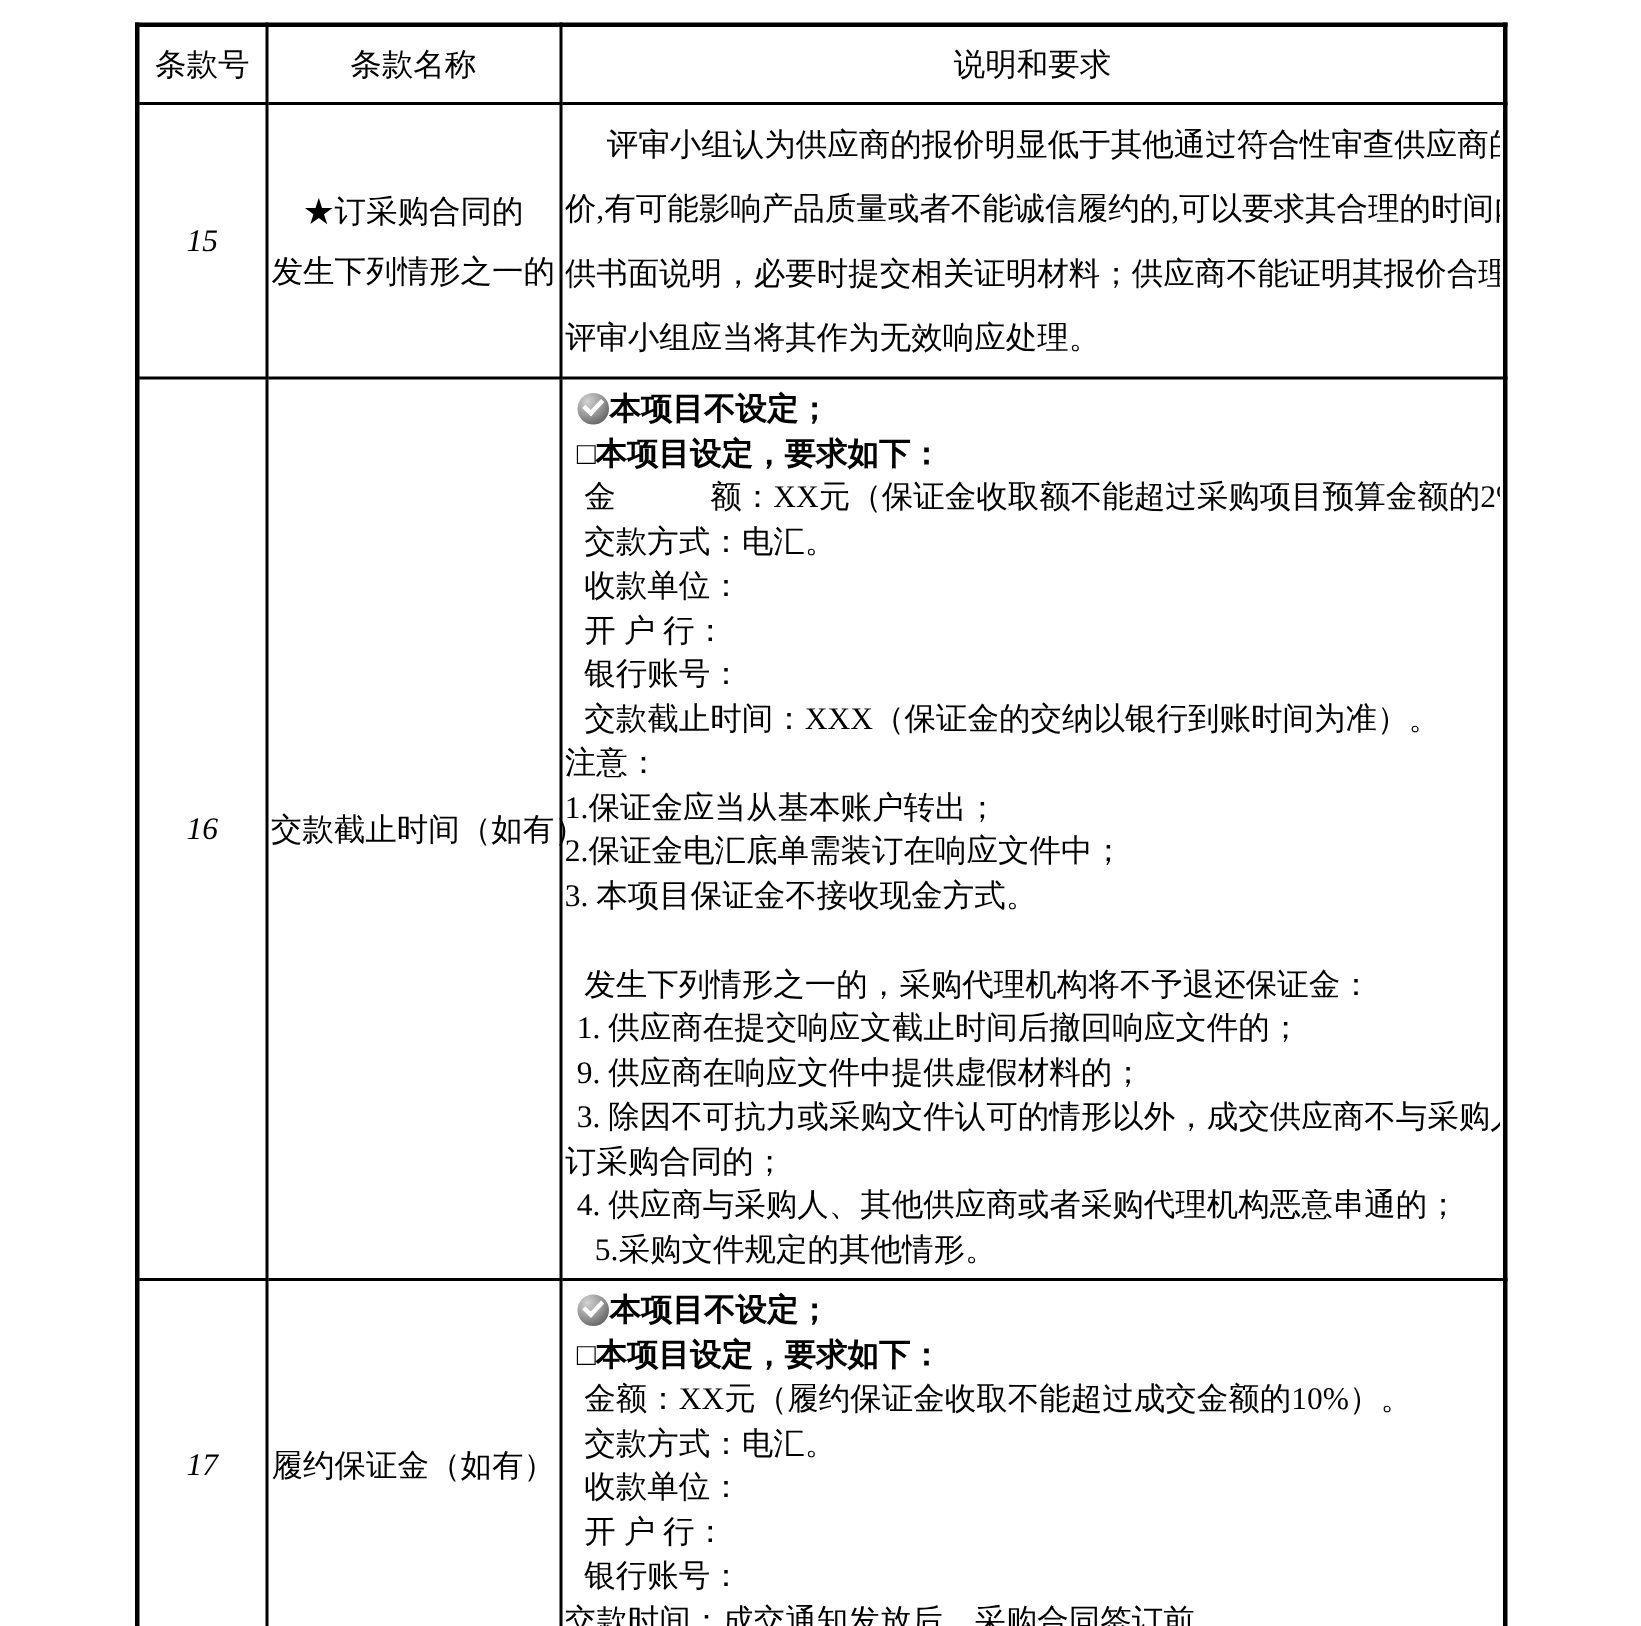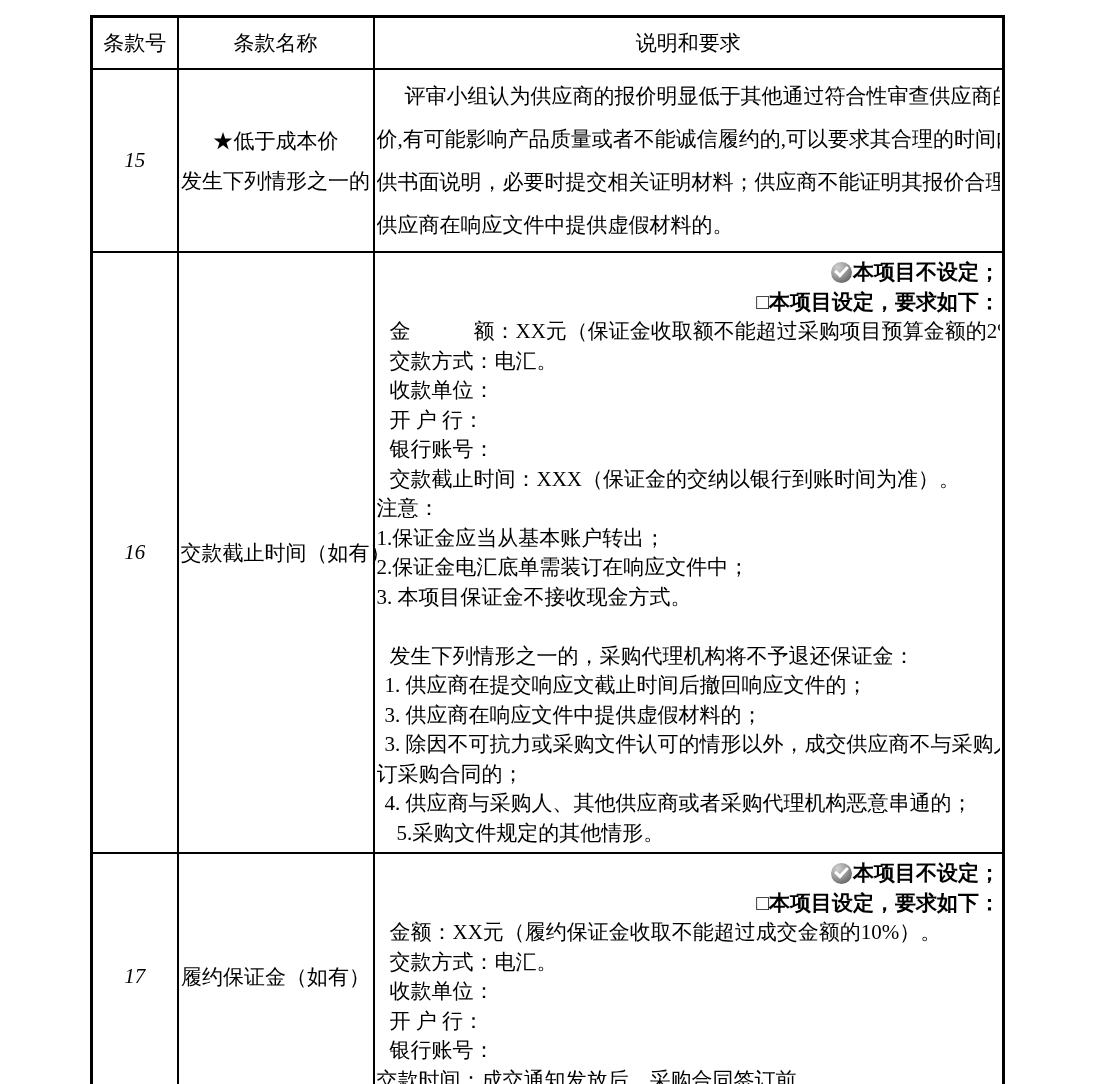--- a/index.html
+++ b/index.html
@@ -49,21 +49,21 @@
     font-size: 21px;
   }
   td.c3 .line {
     line-height: 29.5px;
     height: 29.5px;
     white-space: pre;
     overflow: hidden;
   }
   tr.loose td.c3 .line { line-height: 43px; height: 43px; }
 
-  .b { font-weight: bold; text-align: right; }
+  .b { font-weight: bold; }
   .i1 { padding-left: 8px; }
   .i2 { padding-left: 13px; }
   .i3 { padding-left: 20px; }
   .i4 { padding-left: 28px; }
 
   .check-icon {
     display: inline-block;
     width: 21px; height: 21px;
     border-radius: 50%;
     background: radial-gradient(circle at 32% 26%, #d2d2d2 0%, #9a9a9a 45%, #5c5c5c 85%, #4f4f4f 100%);
@@ -95,28 +95,28 @@
       <tr>
         <th>条款号</th>
         <th>条款名称</th>
         <th>说明和要求</th>
       </tr>
     </thead>
     <tbody>
         <tr class="loose">
           <td class="c1">15</td>
           <td class="c2">
-            <div class="nline">★低于成本价</div>
+            <div class="nline">★订采购合同的</div>
             <div class="nline">发生下列情形之一的</div>
           </td>
           <td class="c3">
             <div class="line i4"><span>评审小组认为供应商的报价明显低于其他通过符合性审查供应商的报</span></div>
             <div class="line"><span>价,有可能影响产品质量或者不能诚信履约的,可以要求其合理的时间内提</span></div>
             <div class="line"><span>供书面说明，必要时提交相关证明材料；供应商不能证明其报价合理性的,</span></div>
-            <div class="line"><span>供应商在响应文件中提供虚假材料的。</span></div>
+            <div class="line"><span>评审小组应当将其作为无效响应处理。</span></div>
           </td>
         </tr>
         <tr>
           <td class="c1">16</td>
           <td class="c2">
             <div class="nline">交款截止时间（如有）</div>
           </td>
           <td class="c3">
             <div class="line i1 b"><span class="check-icon"></span><span>本项目不设定；</span></div>
             <div class="line i1 b"><span>□本项目设定，要求如下：</span></div>
@@ -126,21 +126,21 @@
             <div class="line i2"><span>开 户 行：</span></div>
             <div class="line i2"><span>银行账号：</span></div>
             <div class="line i2"><span>交款截止时间：XXX（保证金的交纳以银行到账时间为准）。</span></div>
             <div class="line"><span>注意：</span></div>
             <div class="line"><span>1.保证金应当从基本账户转出；</span></div>
             <div class="line"><span>2.保证金电汇底单需装订在响应文件中；</span></div>
             <div class="line"><span>3. 本项目保证金不接收现金方式。</span></div>
             <div class="line"><span></span></div>
             <div class="line i2"><span>发生下列情形之一的，采购代理机构将不予退还保证金：</span></div>
             <div class="line i1"><span>1. 供应商在提交响应文截止时间后撤回响应文件的；</span></div>
-            <div class="line i1"><span>3. 供应商在响应文件中提供虚假材料的；</span></div>
+            <div class="line i1"><span>9. 供应商在响应文件中提供虚假材料的；</span></div>
             <div class="line i1"><span>3. 除因不可抗力或采购文件认可的情形以外，成交供应商不与采购人签</span></div>
             <div class="line"><span>订采购合同的；</span></div>
             <div class="line i1"><span>4. 供应商与采购人、其他供应商或者采购代理机构恶意串通的；</span></div>
             <div class="line i3"><span>5.采购文件规定的其他情形。</span></div>
           </td>
         </tr>
         <tr>
           <td class="c1">17</td>
           <td class="c2">
             <div class="nline">履约保证金（如有）</div>

